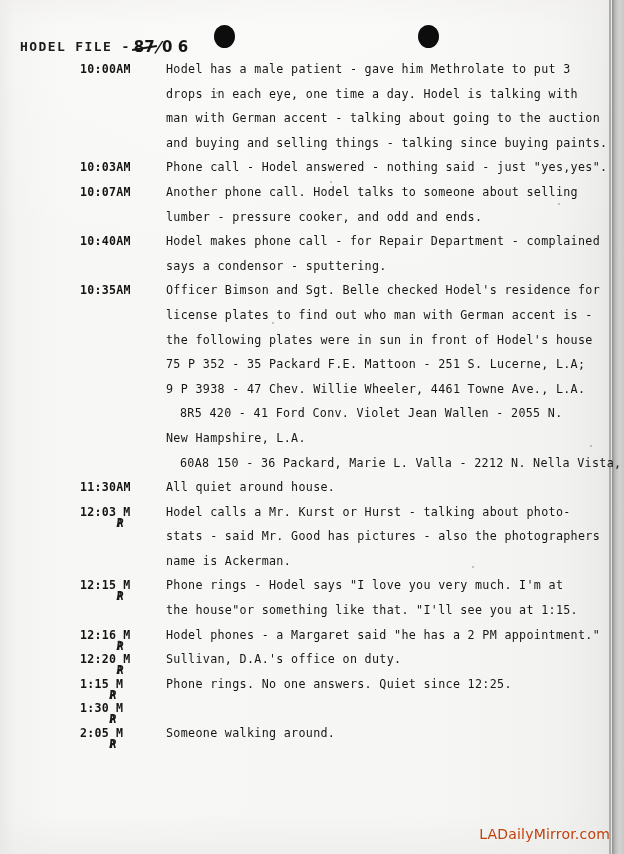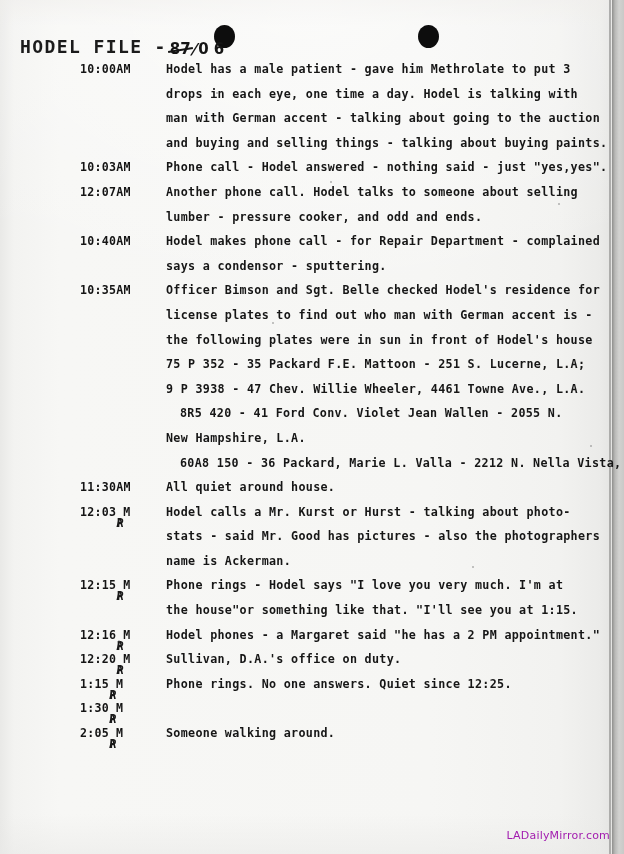--- a/index.html
+++ b/index.html
@@ -68,21 +68,21 @@
   #punch-hole-right { left: 418px; top: 25px; }
 
   
   #header-line {
     position: absolute;
     left: 20px;
     top: 36px;
     white-space: nowrap;
   }
   .hdr-typed {
-    font-size: 18px;
+    font-size: 13px;
     letter-spacing: 1.4px;
     color: #1b1b1b;
     font-weight: bold;
   }
   .hdr-hand {
     font-family: "DejaVu Sans", "Liberation Sans", sans-serif;
     font-size: 15px;
     color: #151515;
     position: relative;
     margin-left: 3px;
@@ -147,32 +147,32 @@
     left: 0.5px;
     color: #1a1a1a;
   }
   .text {
     position: absolute;
     left: 166px;
     top: 0;
     font-size: 11.7px;
     letter-spacing: 0.32px;
     color: #161616;
-    font-weight: bold;
+    font-weight: normal;
   }
   .text.indent-1 { left: 180px; }
 
   
   #watermark {
     position: absolute;
     right: 14px;
     bottom: 12px;
     font-family: "DejaVu Sans", "Liberation Sans", sans-serif;
-    font-size: 11px;
-    color: #a21caf;
+    font-size: 14px;
+    color: #c2410c;
     letter-spacing: 0.2px;
   }
   
   .speck {
     position: absolute;
     background: #5a5a58;
     border-radius: 50%;
     opacity: 0.45;
   }
 </style>
@@ -198,32 +198,32 @@
           <span class="time">10:00AM</span>
           <span class="text">Hodel has a male patient - gave him Methrolate to put 3</span>
         </div>
         <div class="row">
           <span class="text">drops in each eye, one time a day.  Hodel is talking with</span>
         </div>
         <div class="row">
           <span class="text">man with German accent - talking about going to the auction</span>
         </div>
         <div class="row">
-          <span class="text">and buying and selling things - talking about buying paints.</span>
+          <span class="text">and buying and selling things - talking since buying paints.</span>
         </div>
       </div>
       <div class="entry">
         <div class="row">
           <span class="time">10:03AM</span>
           <span class="text">Phone call - Hodel answered - nothing said - just "yes,yes".</span>
         </div>
       </div>
       <div class="entry">
         <div class="row">
-          <span class="time">12:07AM</span>
+          <span class="time">10:07AM</span>
           <span class="text">Another phone call.  Hodel talks to someone about selling</span>
         </div>
         <div class="row">
           <span class="text">lumber - pressure cooker, and odd and ends.</span>
         </div>
       </div>
       <div class="entry">
         <div class="row">
           <span class="time">10:40AM</span>
           <span class="text">Hodel makes phone call - for Repair Department - complained</span>

